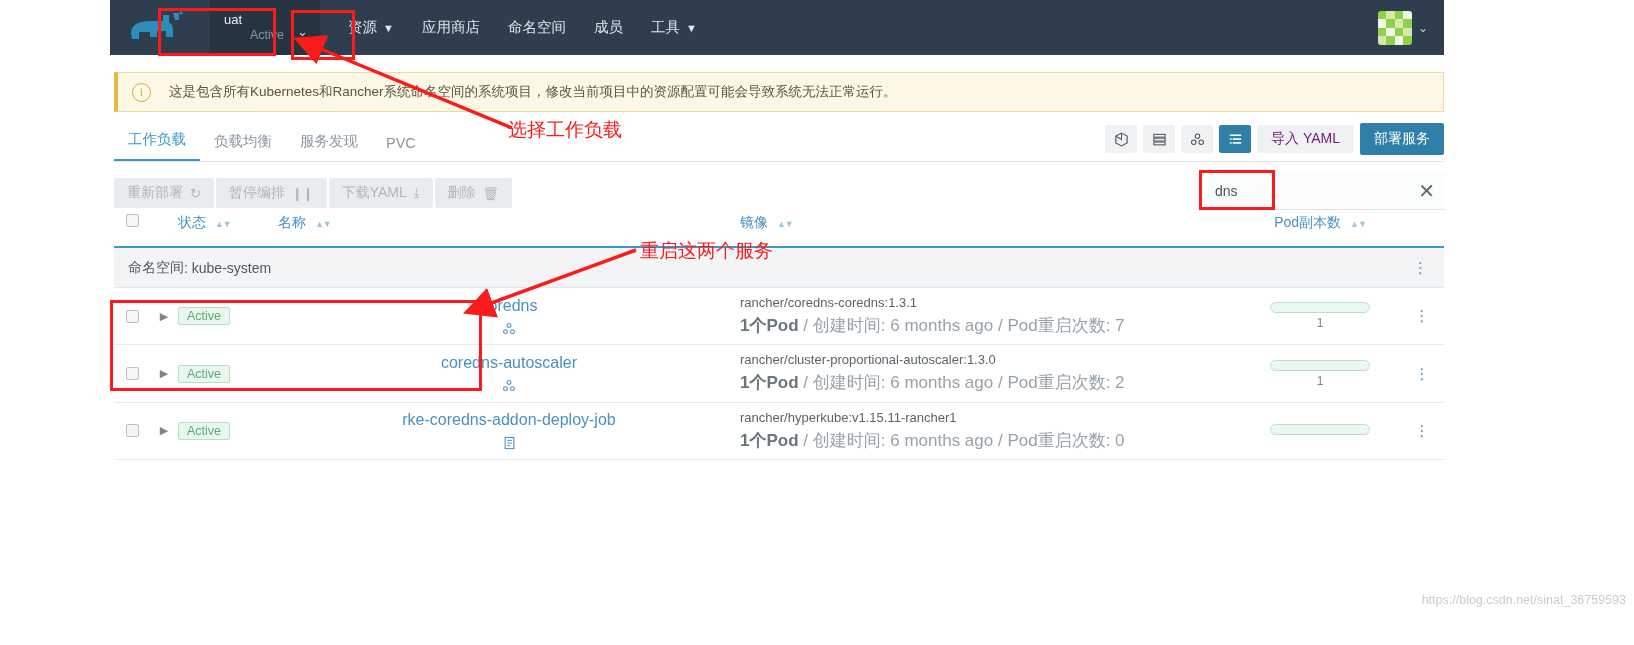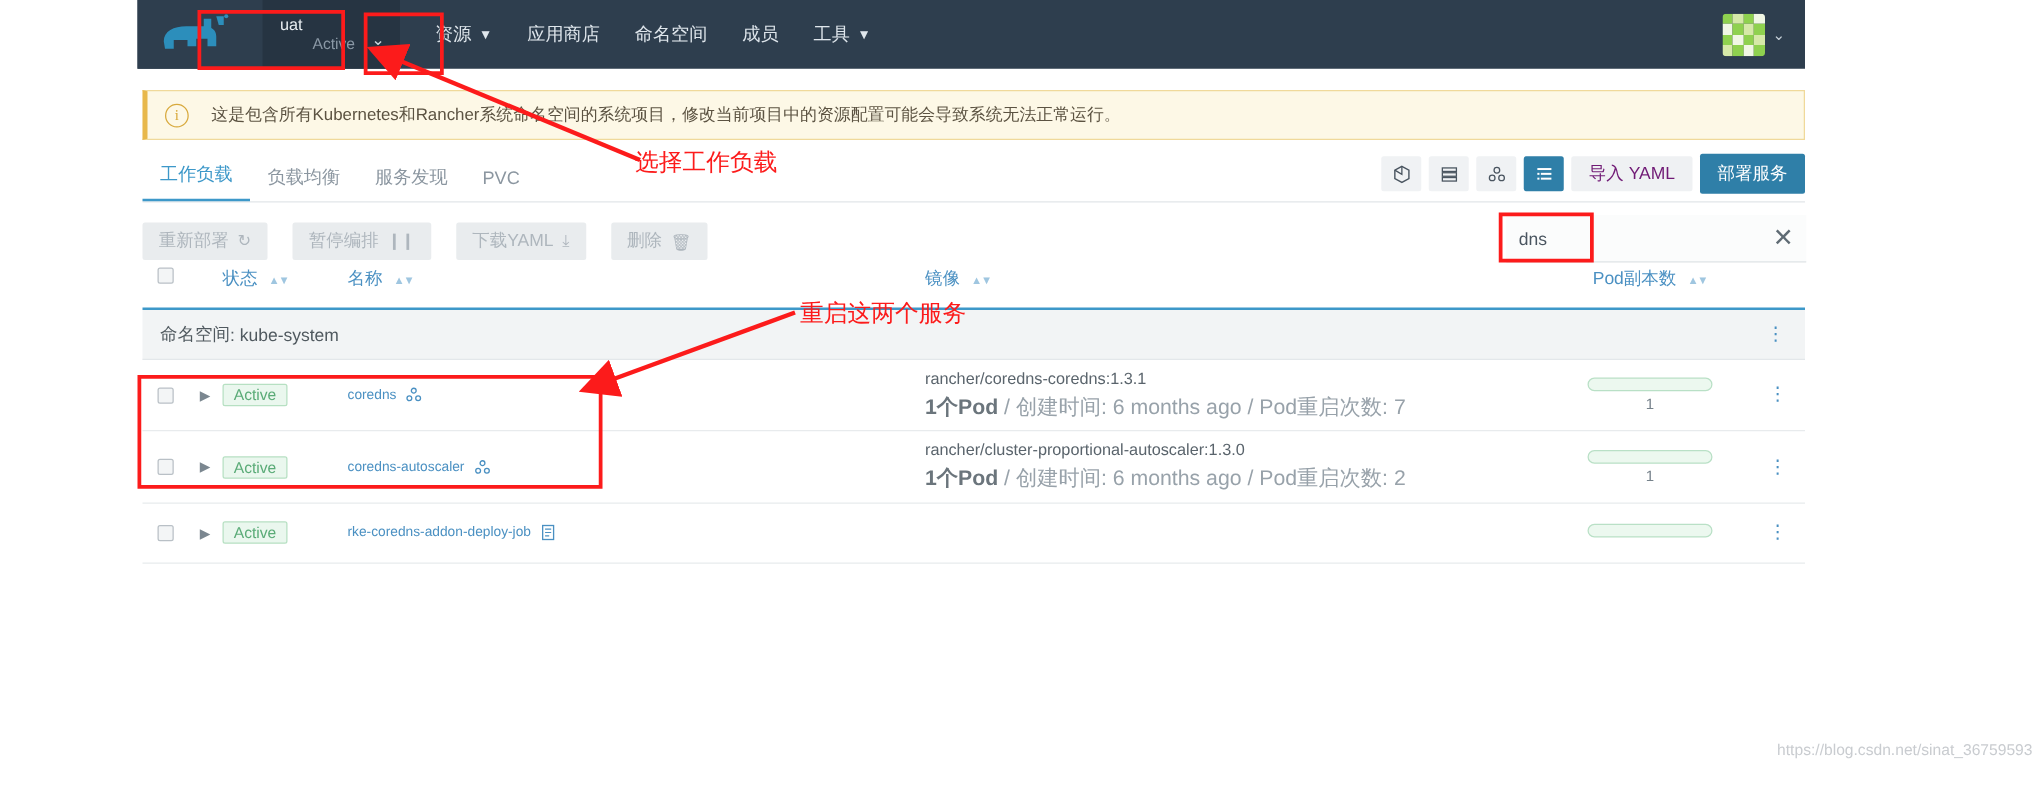--- a/index.html
+++ b/index.html
@@ -79,21 +79,21 @@
     display: flex; align-items: center; padding: 0 14px; border-radius: 2px; cursor: pointer;
   }
   .btn-primary {
     height: 18px; background: #2f7fa8; color: #fff; font-size: 14px;
     display: flex; align-items: center; padding: 16px 14px; border-radius: 2px; cursor: pointer;
   }
 
   
   .actions-row {
     position: absolute; left: 114px; top: 176px; width: 1330px; height: 34px;
-    display: flex; align-items: center; gap: 20px;
+    display: flex; align-items: center; gap: 2px;
   }
   .act-btn {
     height: 30px; background: #e9ecee; color: #aeb6bd; font-size: 14px;
     display: flex; align-items: center; gap: 7px; padding: 0 13px;
     border-radius: 2px; cursor: pointer;
   }
   .act-btn .g { font-size: 13px; }
 
   .search-box {
     position: absolute; left: 1205px; top: 172px; width: 240px; height: 38px;
@@ -133,21 +133,21 @@
   .group-row .kebab { margin-left: auto; margin-right: 16px; color: #4a90c2; }
 
   .trow {
     min-height: 48px; display: flex; align-items: center;
     border-bottom: 1px solid #e8ebed; font-size: 13.5px; padding: 6px 0;
   }
   .badge {
     display: inline-block; border: 1px solid #b6e0c2; background: #eaf7ee;
     color: #5aab77; font-size: 12.5px; padding: 1px 8px; border-radius: 2px;
   }
-  .namecell { color: #4a90c2; font-size: 11px; display: flex; align-items: center; gap: 7px; }
+  .namecell { color: #4a90c2; font-size: 16px; display: flex; align-items: center; gap: 7px; flex-direction: column; }
   .wk-icon { color: #4a90c2; font-size: 14px; }
   .img-main { color: #5a646c; font-size: 13px; line-height: 1.45; }
   .img-sub { color: #98a2aa; font-size: 17px; line-height: 1.5; }
   .img-sub b { color: #6b757c; font-weight: bold; }
   .scalebar {
     width: 100px; height: 11px; border: 1px solid #b9e0c6; background: #ecf8ef;
     border-radius: 6px; margin: 0 auto;
   }
   .scalenum { text-align: center; color: #76828b; font-size: 12px; margin-top: 3px; }
   .kebab { color: #4a90c2; font-size: 15px; cursor: pointer; line-height: 0.8; letter-spacing: 0; }
@@ -416,20 +416,32 @@
         <span class="badge">Active</span>
       </div>
       <div class="cell-name namecell">
         <span>rke-coredns-addon-deploy-job</span>
         <svg class="wk-icon" width="13" height="14" viewBox="0 0 14 16">
           <rect x="2" y="1.6" width="10" height="12.8" fill="none" stroke="#4a90c2" stroke-width="1.2"></rect>
           <line x1="4.2" y1="5" x2="9.8" y2="5" stroke="#4a90c2" stroke-width="1.1"></line>
           <line x1="4.2" y1="8" x2="9.8" y2="8" stroke="#4a90c2" stroke-width="1.1"></line>
           <line x1="4.2" y1="11" x2="8" y2="11" stroke="#4a90c2" stroke-width="1.1"></line>
         </svg>
+      </div>
+      <div class="cell-image">
+        <div class="img-main">rancher/hyperkube:v1.15.11-rancher1</div>
+        <div class="img-sub">
+          <b>1个Pod</b>
+          <span> / </span>
+          <span>创建时间</span><span>: </span>
+          <span>6 months ago</span>
+          <span> / </span>
+          <span>Pod重启次数</span><span>: </span>
+          <span>0</span>
+        </div>
       </div>
       <div class="cell-pods">
         <div class="scalebar"></div>
         <div class="scalenum"></div>
       </div>
       <div class="cell-menu">
         <span class="kebab">⋮</span>
       </div>
     </div>
   </div>

